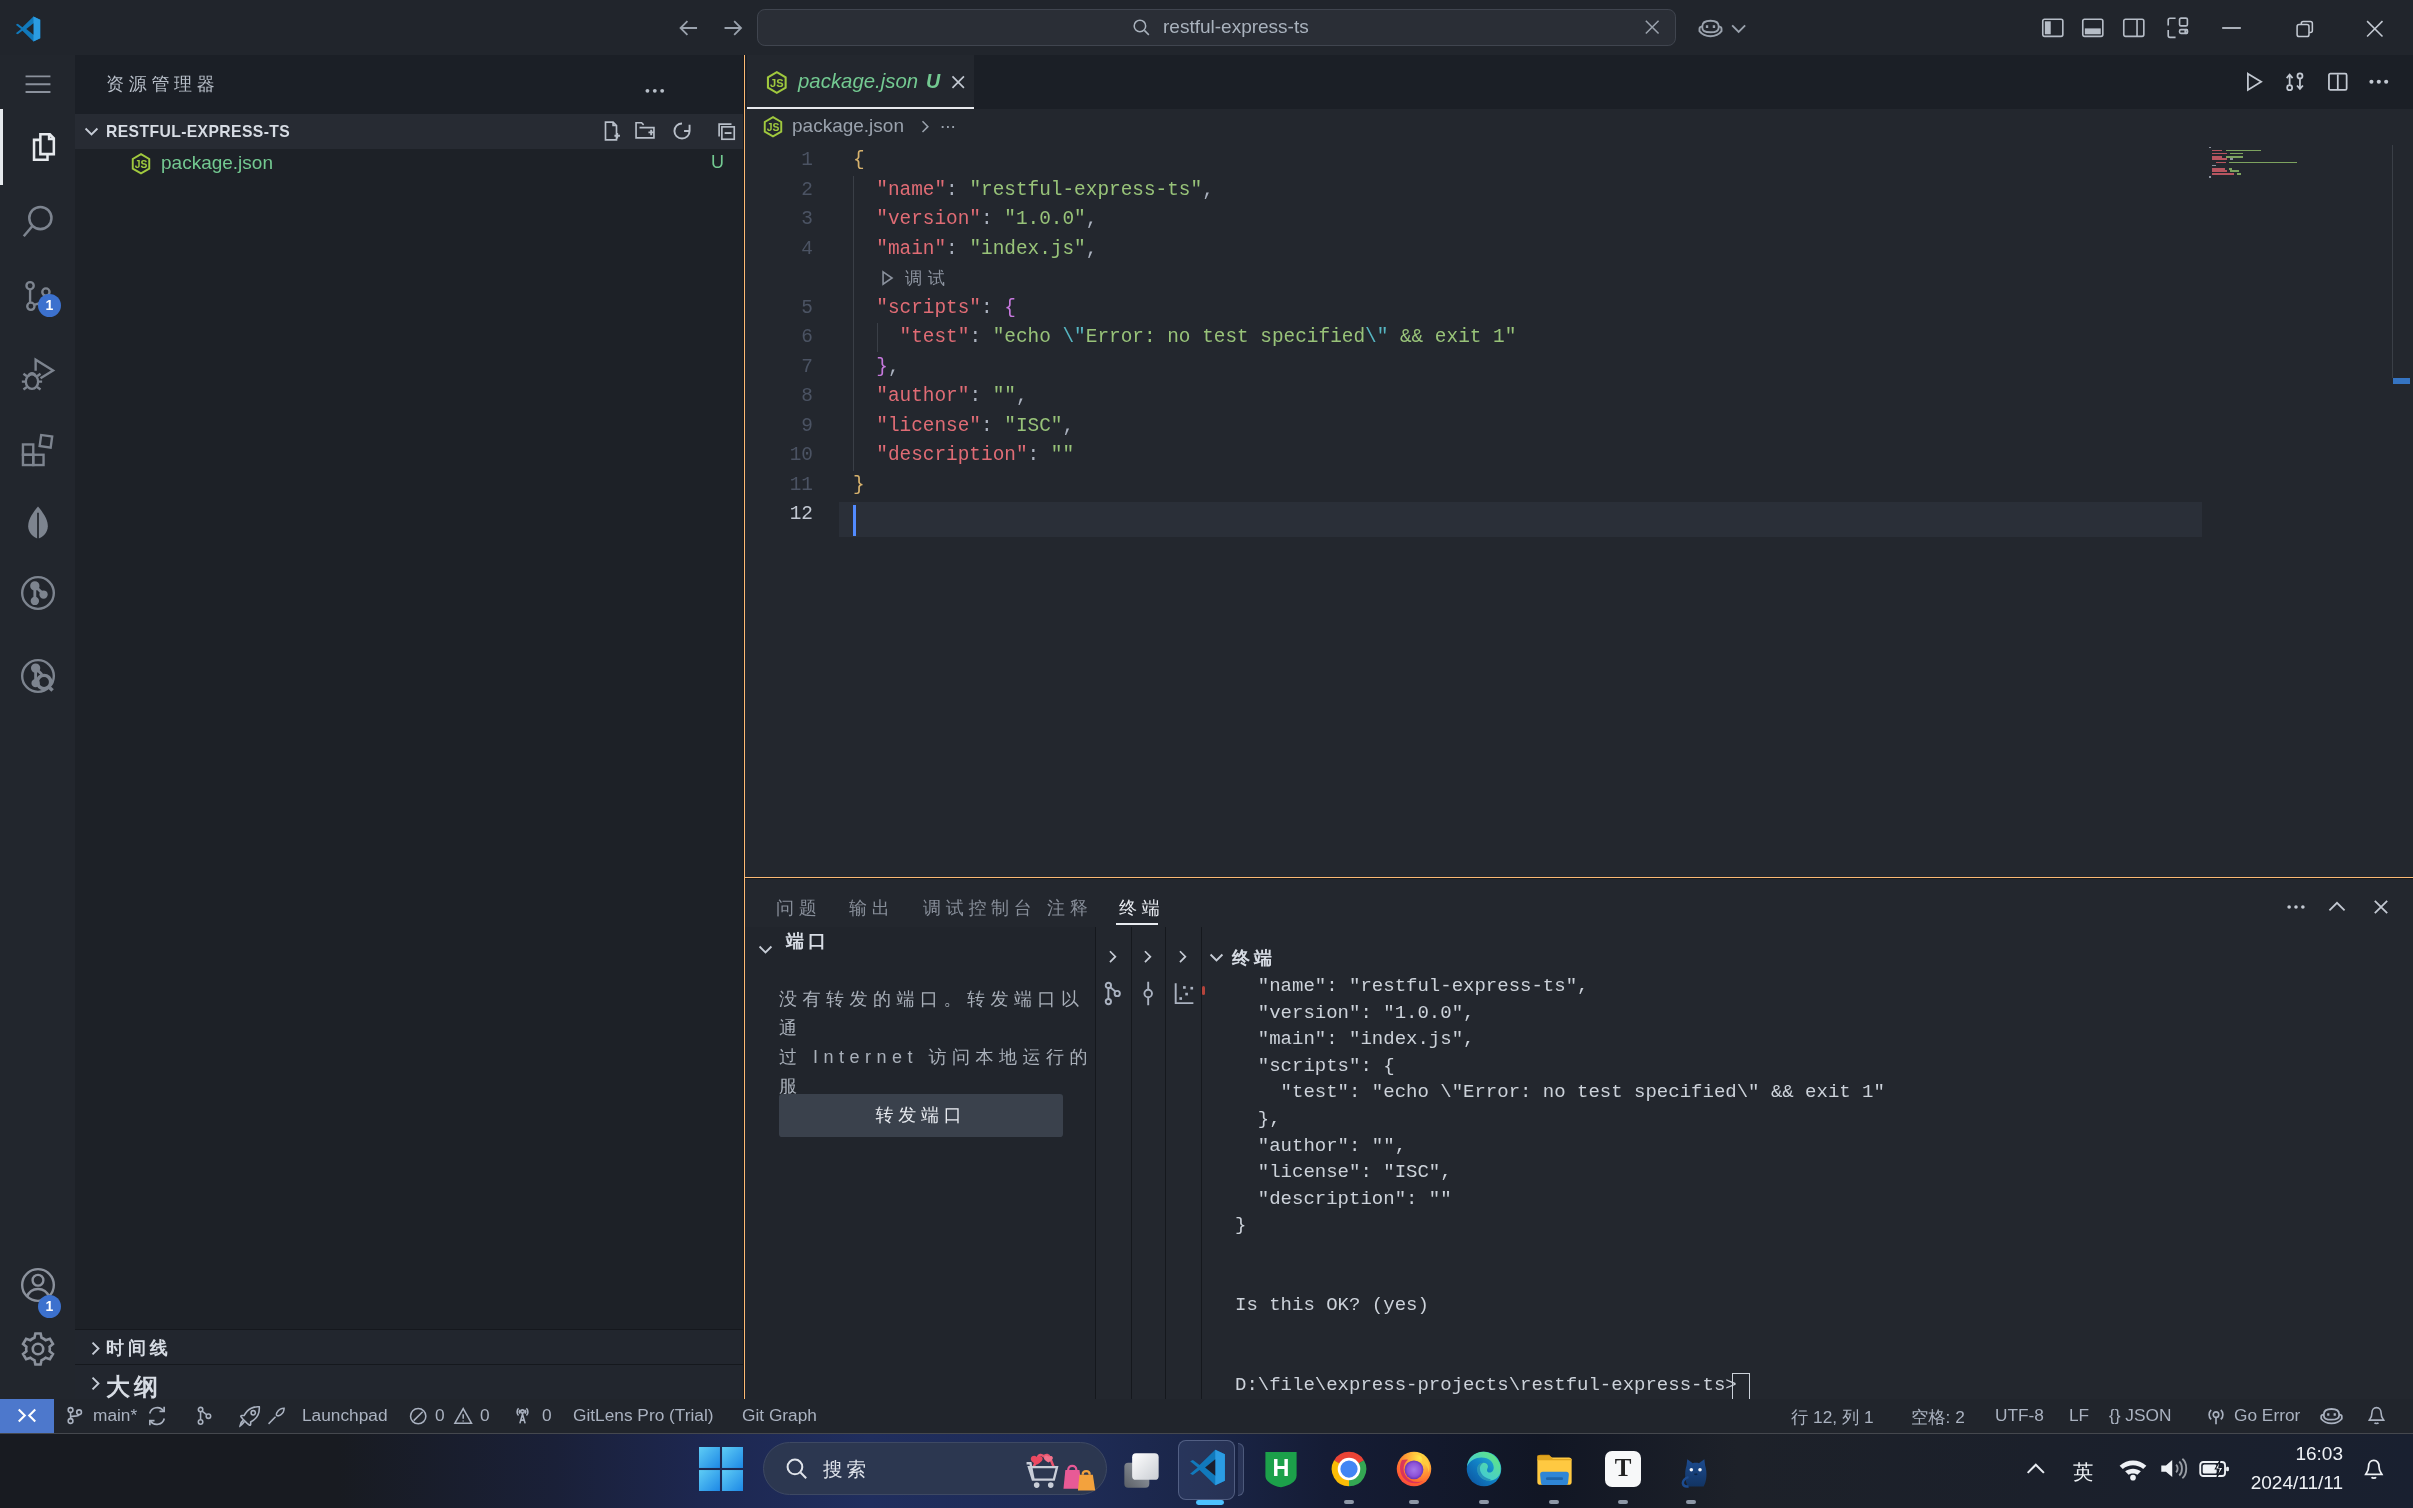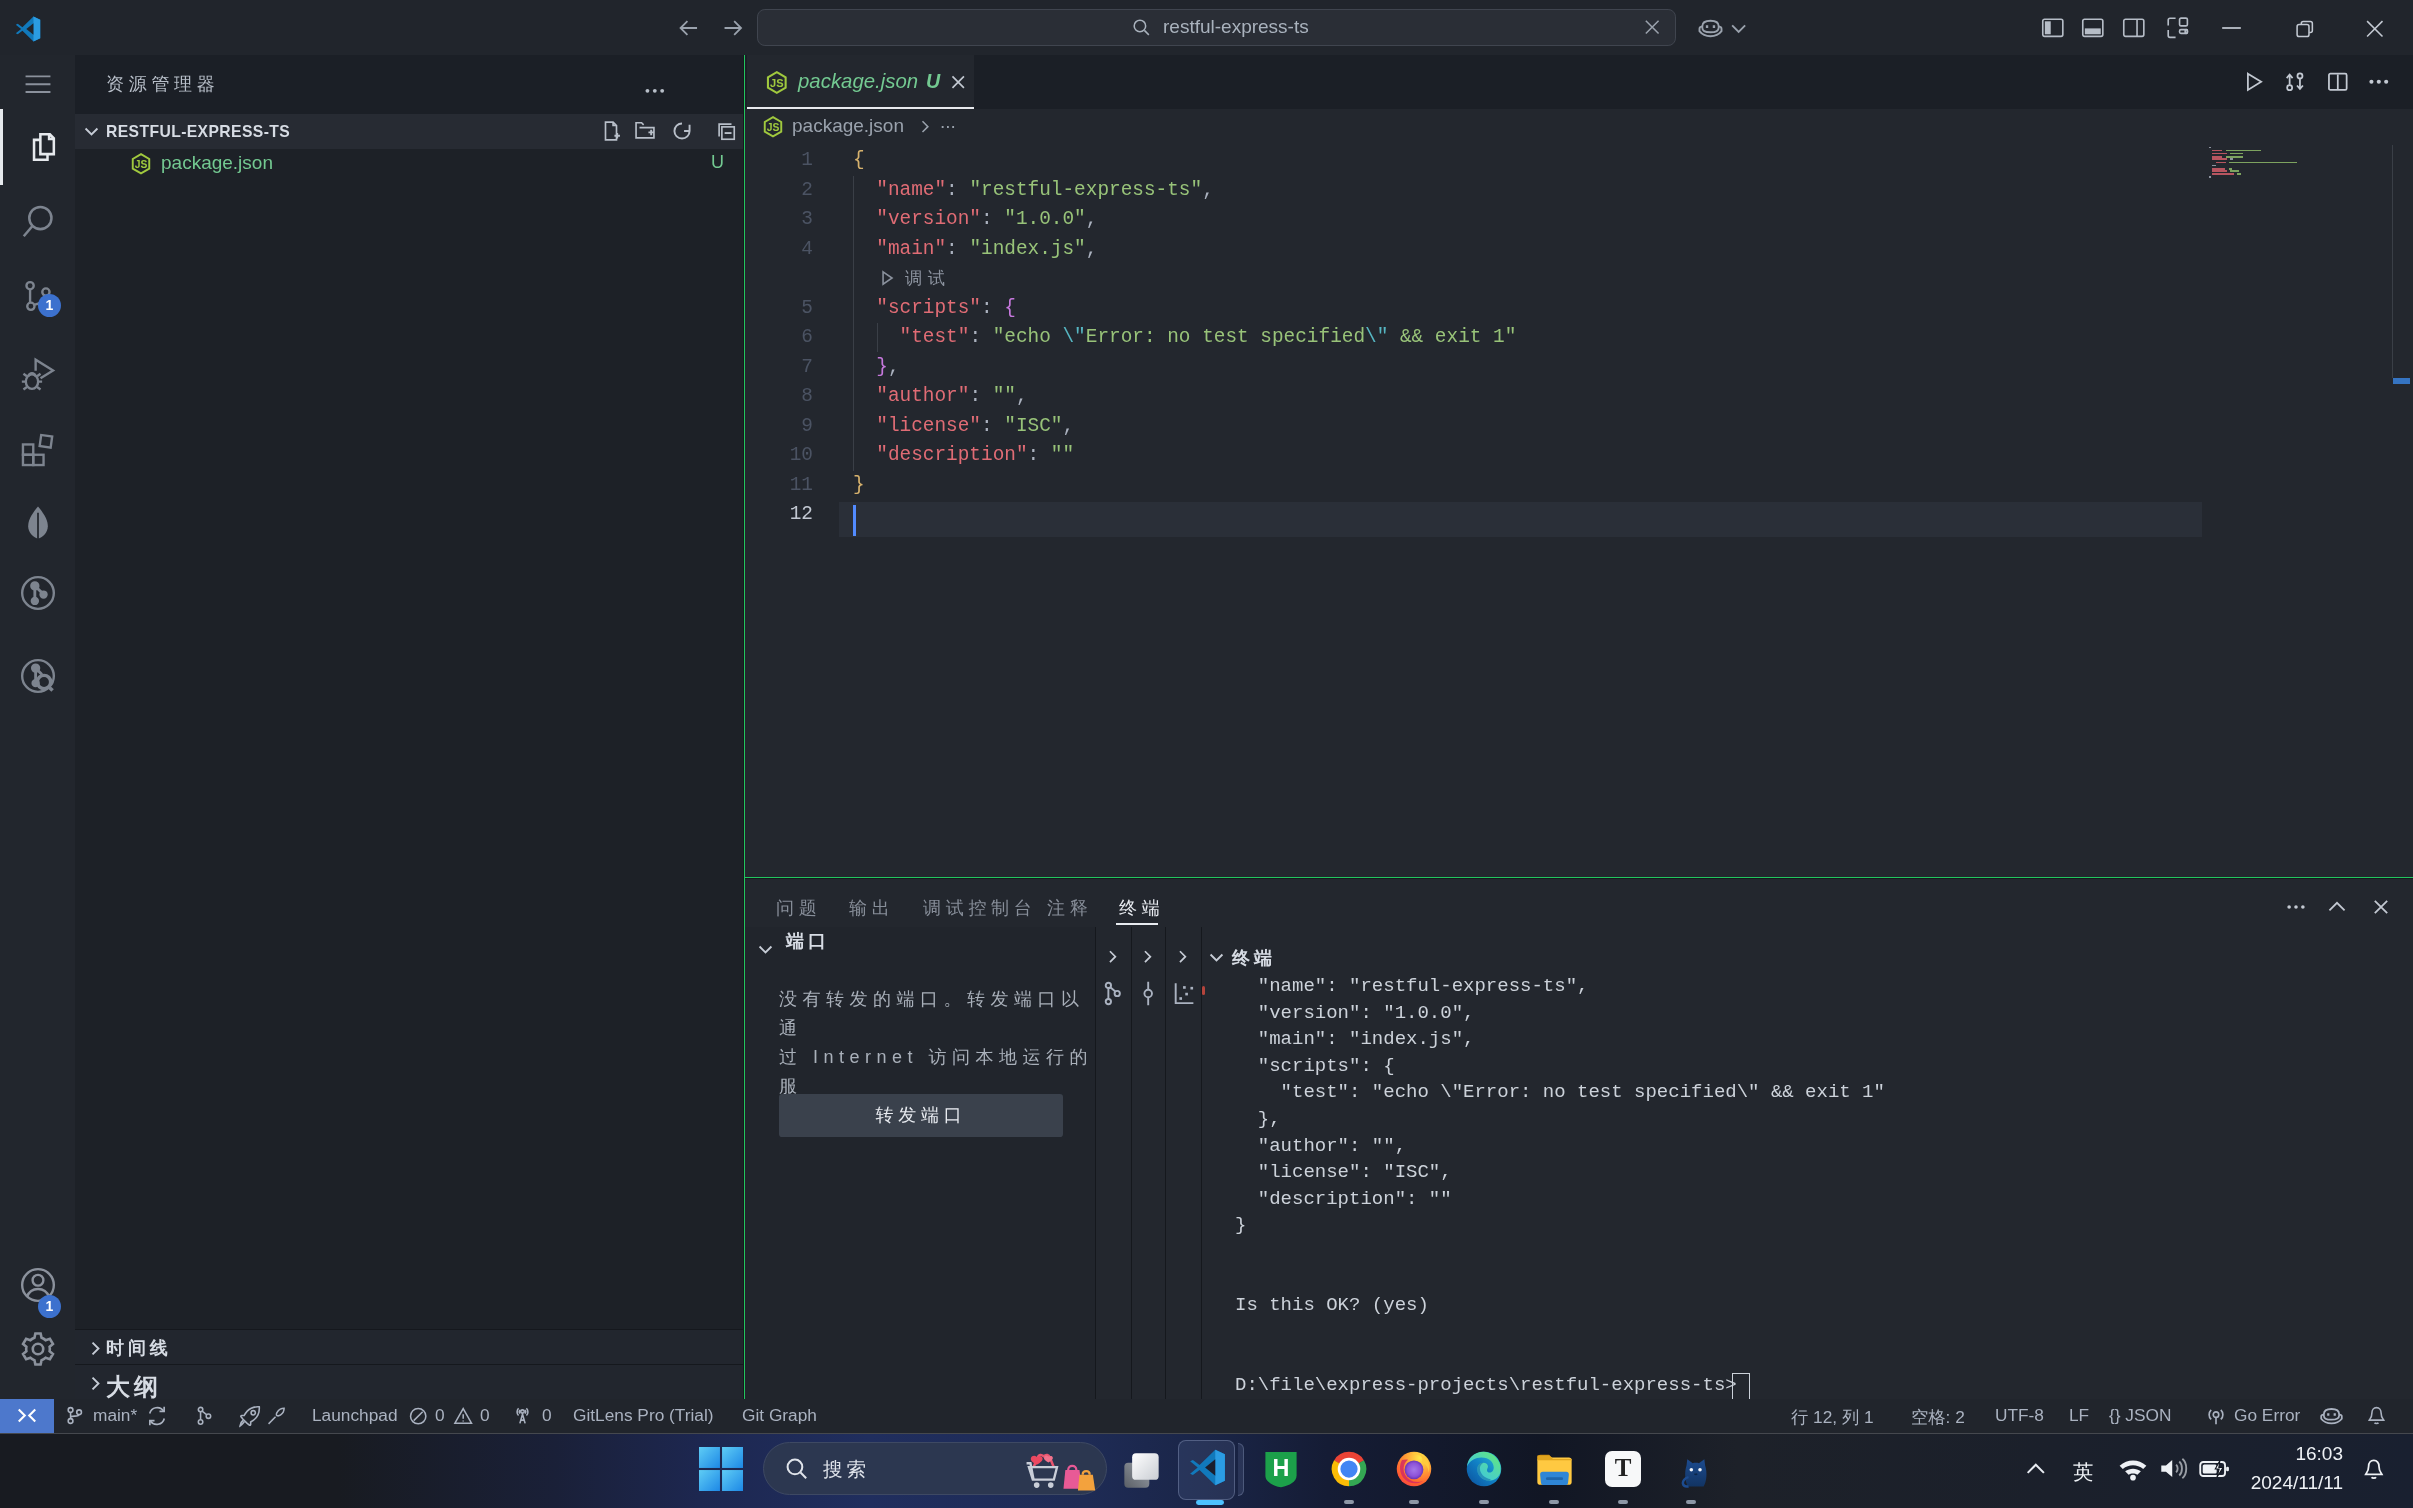--- a/index.html
+++ b/index.html
@@ -1,17 +1,17 @@
 <!DOCTYPE html>
 <html style="font-size:12.6px"><head>
 <meta charset="utf-8">
 <style>
   html,body{margin:0;padding:0;background:#23272e;}
   #root{position:relative;width:2413px;height:1508px;overflow:hidden;
-        font-family:"Liberation Sans",sans-serif;background:#22c55e;}
+        font-family:"Liberation Sans",sans-serif;background:#fdba74;}
   .abs{position:absolute;}
   .mono{font-family:"Liberation Mono",monospace;}
   svg{display:block;}
 </style>
 </head>
 <body>
 <div id="root">
 
 <div class="abs" id="titlebar" style="left:0;top:0;width:2413px;height:55px;background:#21252c;">
 
@@ -459,21 +459,21 @@
   </svg>
 
   <svg class="abs" style="left:238px;top:6.3px" width="23" height="23" viewBox="0 0 16 16" fill="none" stroke="#aab2c0" stroke-width="1.1">
     <path d="M9.2 2.2 C11.3 1.2 13.3 1.2 14.8 1.3 C14.9 2.8 14.9 4.8 13.9 6.9 C12.9 9 11 10.7 8.8 11.8 L8.8 13.5 C8.8 14 8.3 14.3 7.9 14 L6.2 12.6 L3.5 9.9 L2.1 8.2 C1.8 7.8 2.1 7.3 2.6 7.3 L4.3 7.3 C5.4 5.1 7.1 3.2 9.2 2.2 Z"></path>
     <circle cx="10.6" cy="5.4" r="1.5"></circle>
     <path d="M4.5 11.5 C3.8 12.2 2.8 13.8 1.4 14.6 C1.6 13 2.2 11.6 3.6 10.6"></path>
   </svg>
   <svg class="abs" style="left:266px;top:7px" width="20.4" height="20.4" viewBox="0 0 16 16" fill="none" stroke="#aab2c0" stroke-width="1.2">
     <path d="M5 11 L2 14 M7.5 8.5 L4.5 11.5 M9 4.5 C10 3 12 1.8 14.2 1.8 C14.2 4 13 6 11.5 7 C10.5 7.7 9.5 8 8.5 7.5 C7.8 7 8.2 5.5 9 4.5Z"></path>
   </svg>
-  <div class="abs" style="left:312px;top:5.5px;">Launchpad</div>
+  <div class="abs" style="left:302px;top:5.5px;">Launchpad</div>
 
   <svg class="abs" style="left:408px;top:7px" width="20.4" height="20.4" viewBox="0 0 16 16" fill="none" stroke="#aab2c0" stroke-width="1.2">
     <circle cx="8" cy="8" r="6"></circle>
         <path d="M11.5 4.5 L4.5 11.5"></path>
   </svg>
   <div class="abs" style="left:435px;top:5.5px;">0</div>
   <svg class="abs" style="left:453px;top:7px" width="20.4" height="20.4" viewBox="0 0 16 16" fill="none" stroke="#aab2c0" stroke-width="1.2">
     <path d="M8 2 L14.5 13.5 L1.5 13.5 Z"></path>
         <path d="M8 6.5 L8 10 M8 11.3 L8 12.2"></path>
   </svg>

